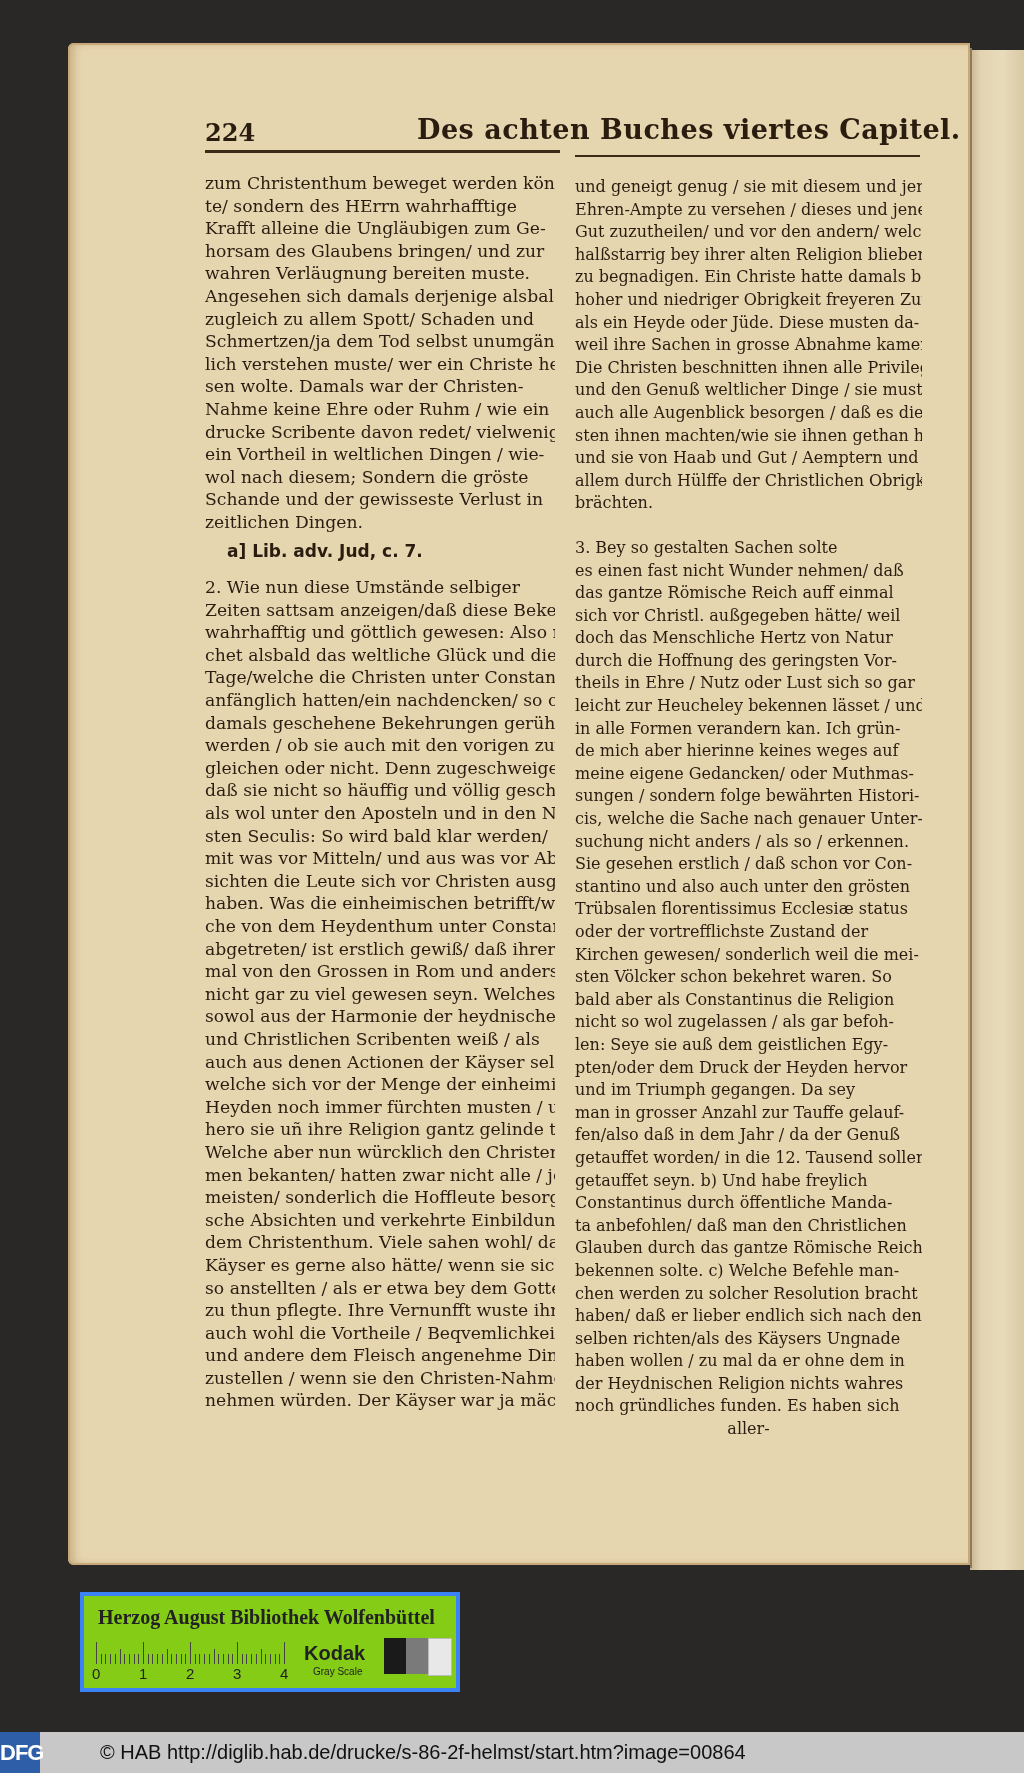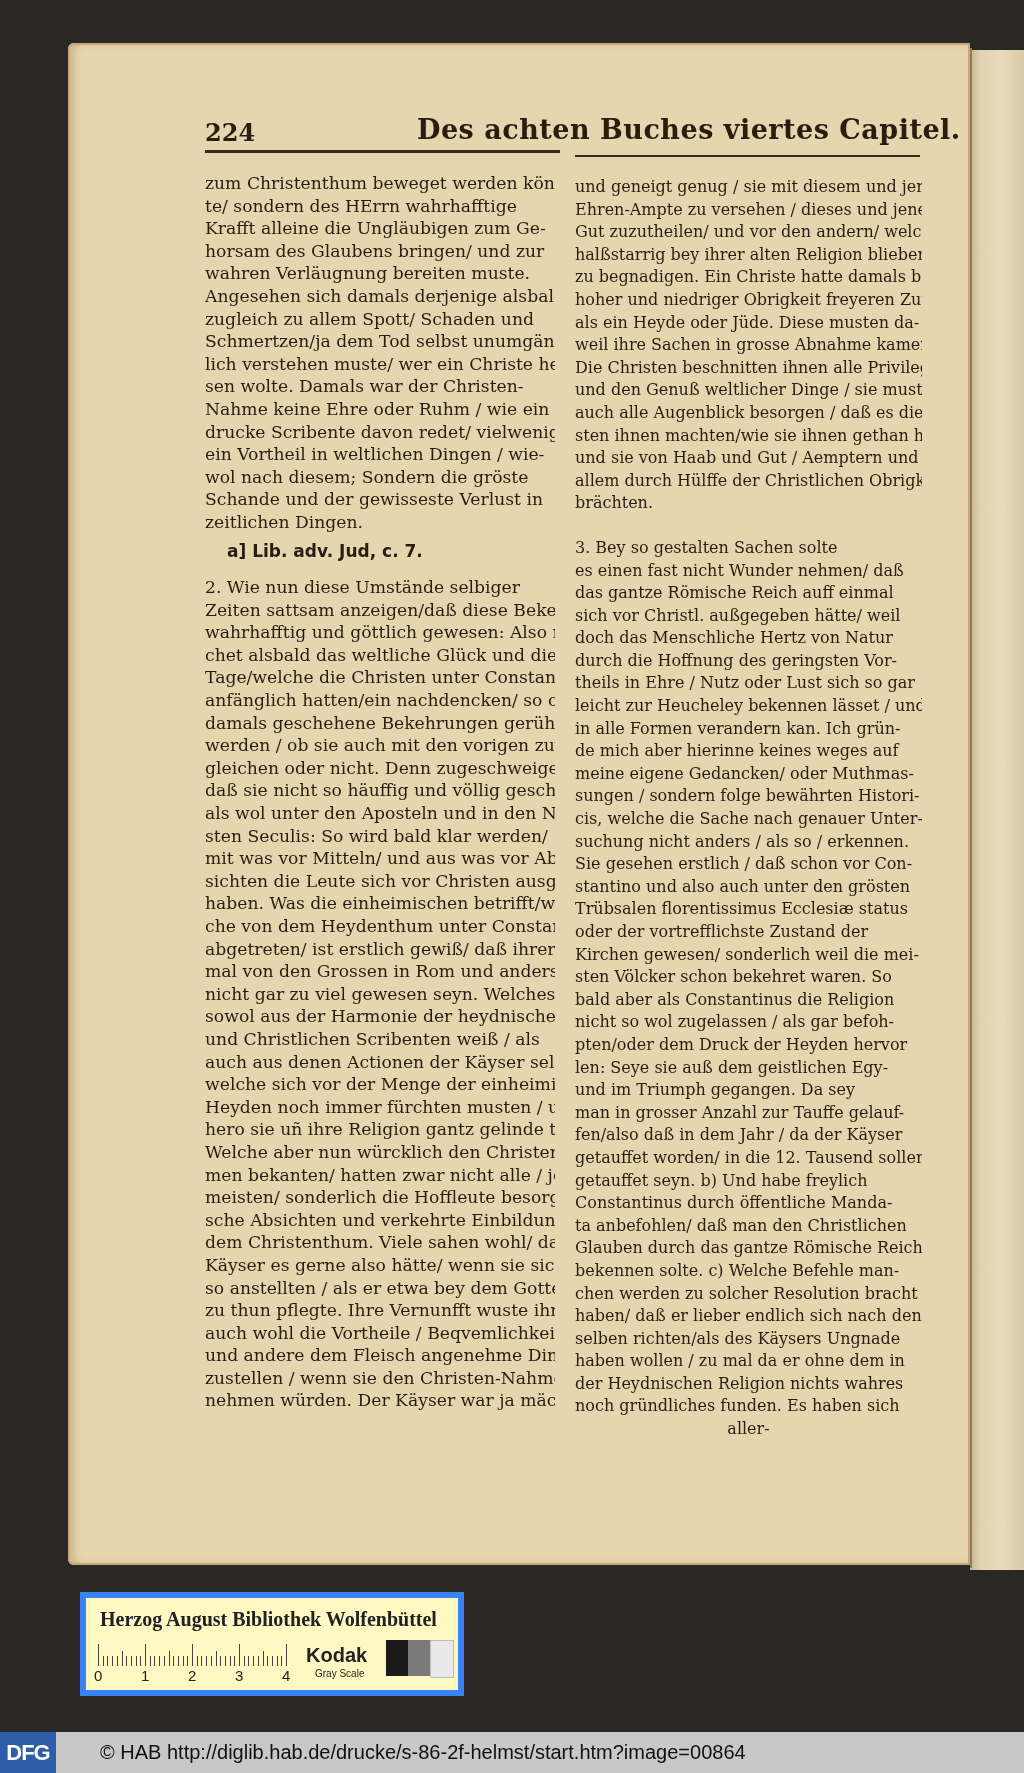--- a/index.html
+++ b/index.html
@@ -33,37 +33,37 @@
     font-size:17.2px; line-height:22.6px;
     text-align:justify;
   }
   .col-left { left:205px; top:172px; width:350px; }
   .col-right { left:575px; top:176px; width:347px; font-size:16px; line-height:22.6px; }
   .line { display:block; white-space:nowrap; overflow:hidden; }
   .gap { height:22px; }
   .footnote { margin-left:22px; font-family:"DejaVu Sans", sans-serif; font-size:17px; margin-top:6px; margin-bottom:14px;font-weight:bold; }
   .label-card {
     position:absolute; left:80px; top:1592px; width:372px; height:92px;
-    background:#fef9c3; border:6px solid #3b82f6;
+    background:#84cc16; border:4px solid #3b82f6;
   }
   .label-title {
     position:absolute; left:14px; top:10px; font-family:"Liberation Serif", serif;
     font-weight:bold; font-size:20px; color:#222; white-space:nowrap;
   }
   .ruler { position:absolute; left:12px; top:46px; width:190px; height:40px; }
   .ruler .tick { position:absolute; bottom:18px; width:1px; background:#444; }
   .ruler .num { position:absolute; bottom:0; font-family:"Liberation Sans", sans-serif; font-size:15px; color:#222; }
   .kodak { position:absolute; left:220px; top:46px; font-family:"Liberation Sans", sans-serif; font-weight:bold; font-size:20px; color:#222; }
   .kodak-sub { position:absolute; left:229px; top:70px; font-family:"Liberation Sans", sans-serif; font-size:10px; color:#222; }
   .swatch { position:absolute; top:42px; width:22px; height:36px; }
   .footer-bar {
     position:absolute; left:0; top:1732px; width:1024px; height:41px; background:#c8c8c8;
   }
   .dfg-logo {
-    position:absolute; left:0; top:0; width:56px; height:41px; background:#2f5ea8;
+    position:absolute; left:0; top:0; width:40px; height:41px; background:#2f5ea8;
     color:#fff; font-family:"Liberation Sans", sans-serif; font-weight:bold; font-size:22px;
     line-height:41px; text-align:center; letter-spacing:-1px;
   }
   .footer-text {
     position:absolute; left:100px; top:0; line-height:41px;
     font-family:"Liberation Sans", sans-serif; font-size:20px; color:#111;
   }
 </style>
 </head>
 <body>
@@ -176,25 +176,25 @@
       <span class="line">cis, welche die Sache nach genauer Unter-</span>
       <span class="line">suchung nicht anders / als so / erkennen.</span>
       <span class="line">Sie gesehen erstlich / daß schon vor Con-</span>
       <span class="line">stantino und also auch unter den grösten</span>
       <span class="line">Trübsalen florentissimus Ecclesiæ status</span>
       <span class="line">oder der vortrefflichste Zustand der</span>
       <span class="line">Kirchen gewesen/ sonderlich weil die mei-</span>
       <span class="line">sten Völcker schon bekehret waren. So</span>
       <span class="line">bald aber als Constantinus die Religion</span>
       <span class="line">nicht so wol zugelassen / als gar befoh-</span>
+      <span class="line">len: Seye sie auß dem geistlichen Egy-</span>
       <span class="line">pten/oder dem Druck der Heyden hervor</span>
-      <span class="line">len: Seye sie auß dem geistlichen Egy-</span>
       <span class="line">und im Triumph gegangen. Da sey</span>
       <span class="line">man in grosser Anzahl zur Tauffe gelauf-</span>
-      <span class="line">fen/also daß in dem Jahr / da der Käyser</span>
+      <span class="line">fen/also daß in dem Jahr / da der Genuß</span>
       <span class="line">getauffet worden/ in die 12. Tausend sollen</span>
       <span class="line">getauffet seyn. b) Und habe freylich</span>
       <span class="line">Constantinus durch öffentliche Manda-</span>
       <span class="line">ta anbefohlen/ daß man den Christlichen</span>
       <span class="line">Glauben durch das gantze Römische Reich</span>
       <span class="line">bekennen solte. c) Welche Befehle man-</span>
       <span class="line">chen werden zu solcher Resolution bracht</span>
       <span class="line">haben/ daß er lieber endlich sich nach den-</span>
       <span class="line">selben richten/als des Käysers Ungnade</span>
       <span class="line">haben wollen / zu mal da er ohne dem in</span>

